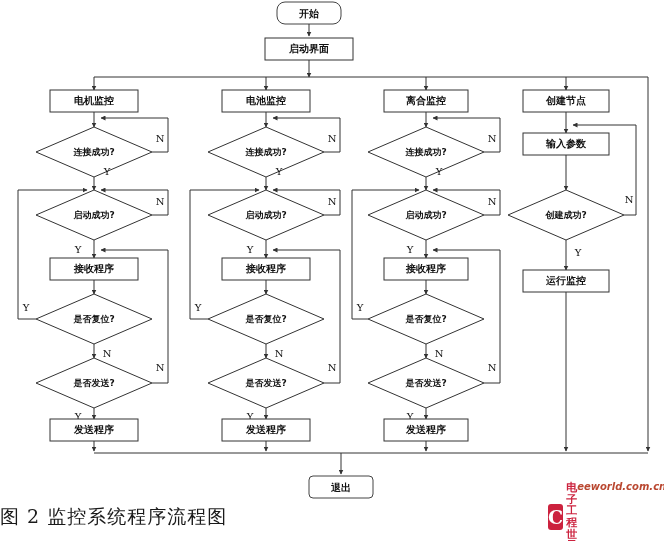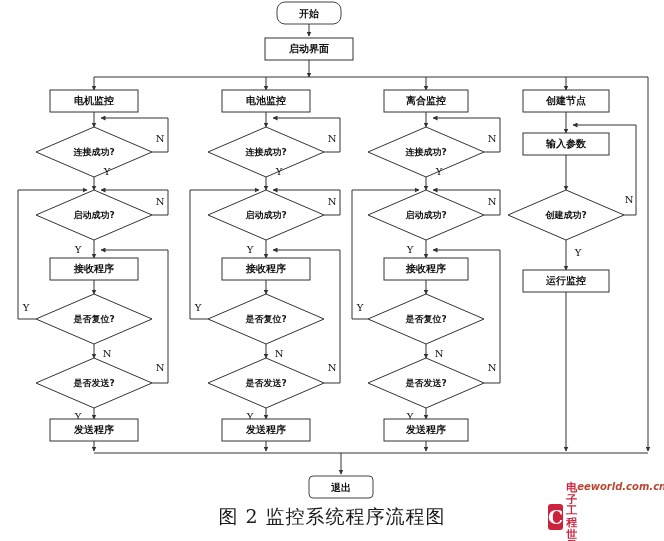--- a/index.html
+++ b/index.html
@@ -34,21 +34,20 @@
     text-anchor:middle;
     dominant-baseline:middle;
   }
   .boxShape{fill:#ffffff;stroke:#333;stroke-width:1;}
   .termShape{fill:#ffffff;stroke:#444;stroke-width:1;}
   .diaShape{fill:#ffffff;stroke:#333;stroke-width:1;}
   .ln{stroke:#333;stroke-width:1;fill:none;}
 
   #caption{
     position:absolute;left:0;top:504px;width:664px;
-    text-align:center;
     font-family:"DejaVu Serif","Liberation Serif",serif;
     font-size:19px;color:#1a1a1a;letter-spacing:1px;
   }
   #watermark{
     position:absolute;left:548px;top:498px;
     width:110px;height:38px;
     display:flex;align-items:center;gap:3px;
     opacity:.92;
   }
   #wmMark{

